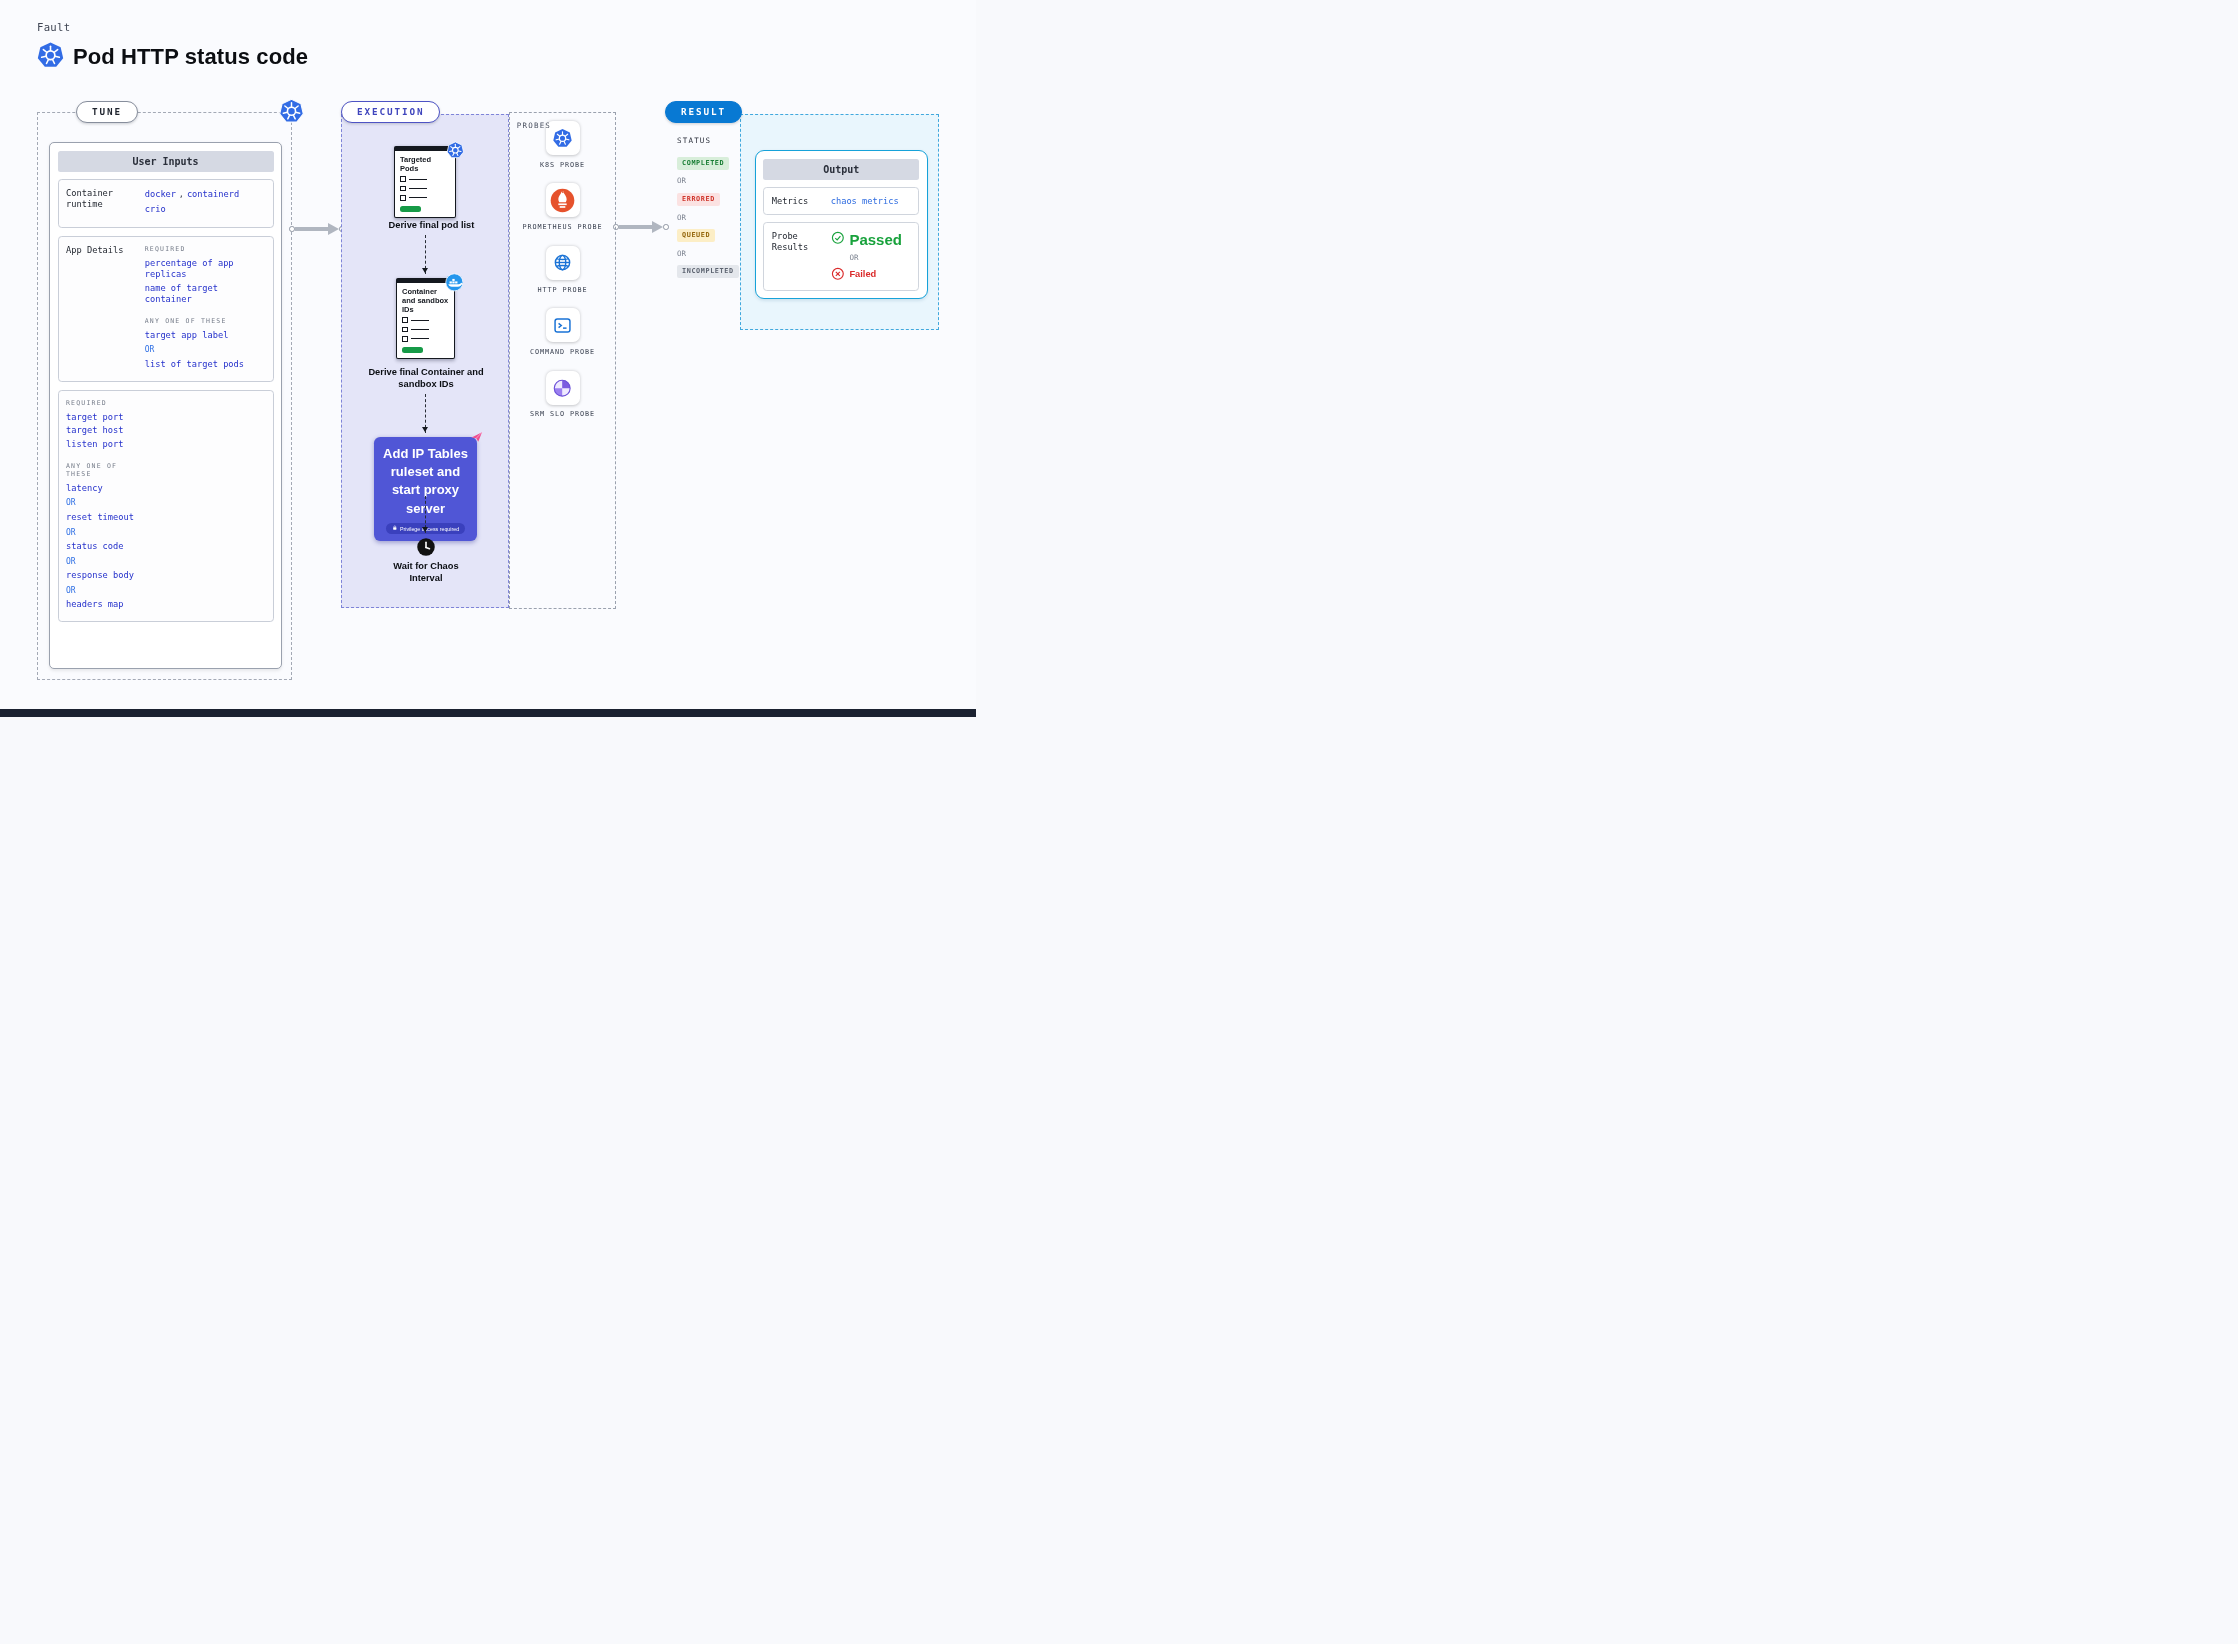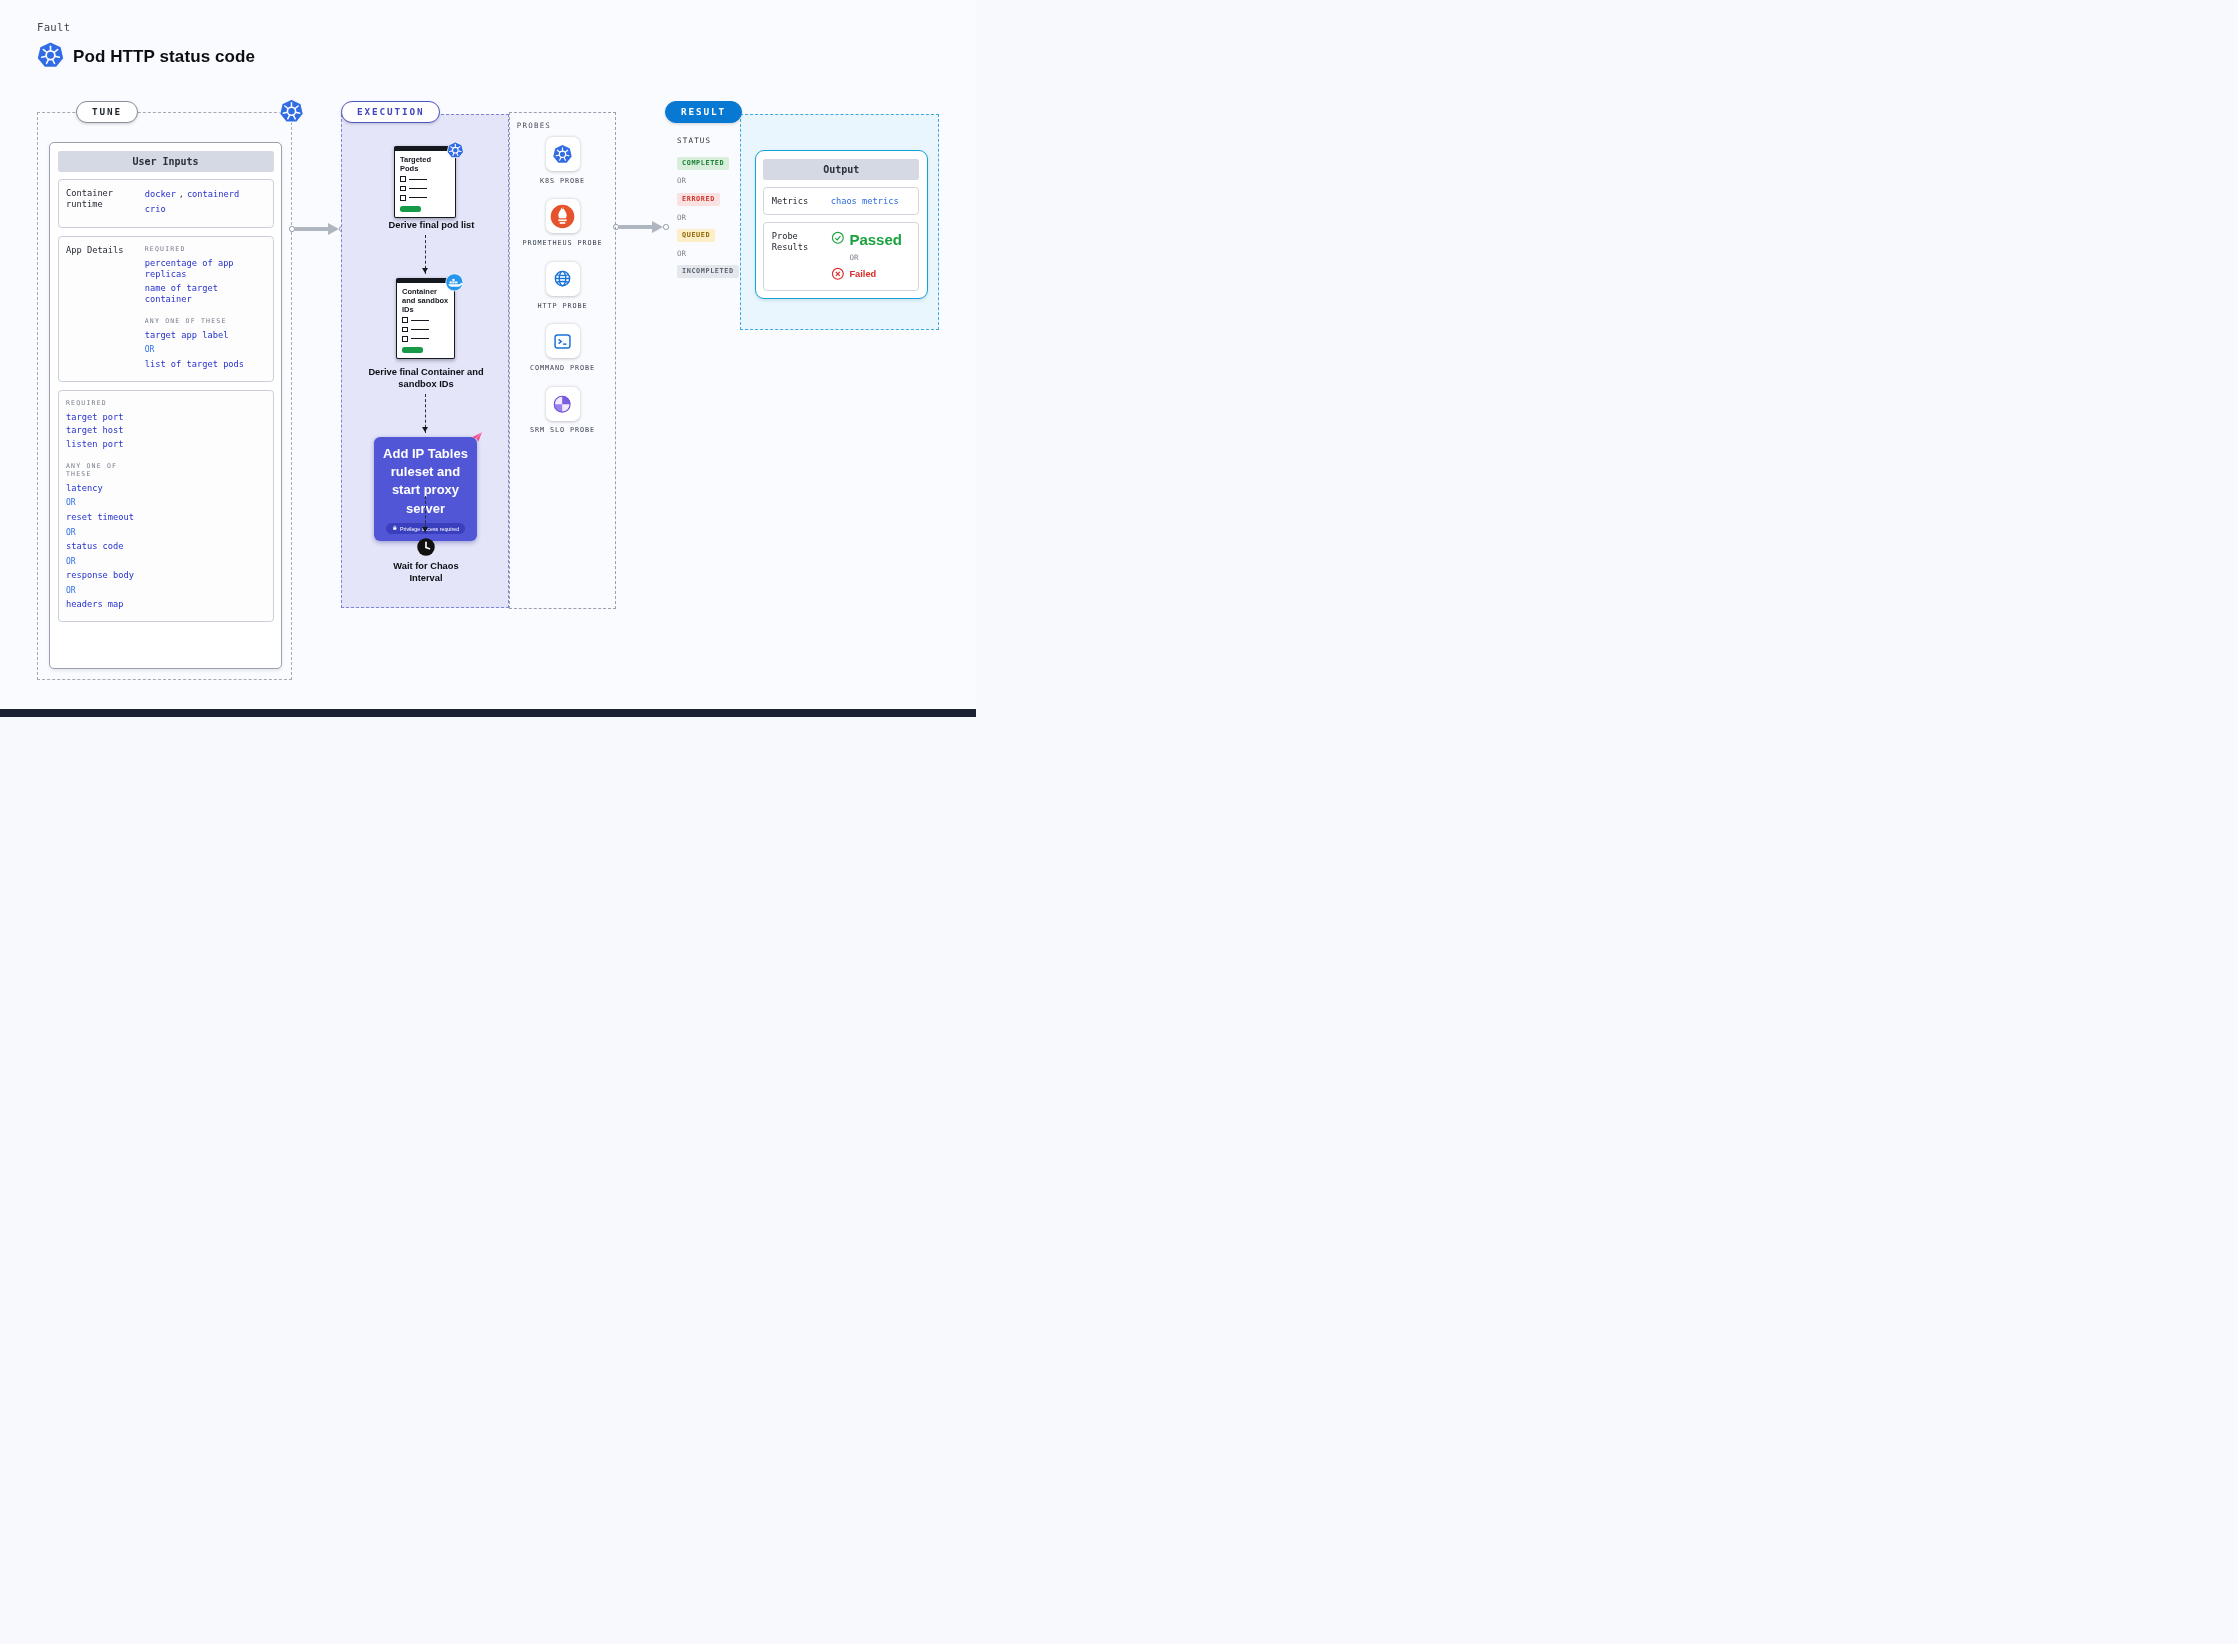--- a/index.html
+++ b/index.html
@@ -2,21 +2,21 @@
 <html style="font-size:10px"><head>
 <meta charset="utf-8">
 <style>
   * { box-sizing: border-box; margin: 0; padding: 0; }
   body { background:#f8f9fc; font-family:"Liberation Sans", sans-serif; }
   .page { position:relative; width:976px; height:717px; background:#fafbfe; overflow:hidden; }
 
   
   .eyebrow { position:absolute; left:37px; top:21px; font-family:"DejaVu Sans Mono",monospace; font-size:10.6px; color:#3f4553; letter-spacing:0.3px; }
   .title-row { position:absolute; left:36px; top:41px; display:flex; align-items:center; gap:8px; }
-  .title-row h1 { font-size:17px; font-weight:bold; color:#0c0e12; letter-spacing:0.1px; }
+  .title-row h1 { font-size:22px; font-weight:bold; color:#0c0e12; letter-spacing:0.1px; }
   .icon-k8s { display:inline-block; }
 
   
   .pill { position:absolute; z-index:5; font-family:"DejaVu Sans Mono",monospace; font-weight:bold; font-size:9.3px; letter-spacing:1.9px; border-radius:12.5px; padding:4.4px 15px; box-shadow:0 1.2px 2.5px rgba(20,25,40,.18); }
   .pill.tune { left:36px; top:101px; background:#fff; border:1.2px solid #878e9c; color:#1f242e;margin-left:40px; }
   .pill.exec { left:341px; top:101px; background:#fff; border:1.2px solid #4d53c4; color:#3f45bd; }
   .pill.result { left:665px; top:101px; background:#0879d3; border:1.2px solid #0879d3; color:#fff; }
 
   
   .tune-box { position:absolute; left:37px; top:112px; width:255px; height:568px; border:1.2px dashed #a3a9b5; }
@@ -36,21 +36,21 @@
   
   .flow-arrow { position:absolute; display:flex; align-items:center; width:56px; height:13.7px; }
   .flow-arrow .dot { width:5.6px; height:5.6px; background:#fff; border:1.2px solid #8f96a3; border-radius:50%; flex:0 0 auto; }
   .flow-arrow .shaft { flex:1; height:4.4px; background:#b0b6c0; }
   .flow-arrow .head { width:0; height:0; border-top:6.8px solid transparent; border-bottom:6.8px solid transparent; border-left:11.2px solid #b0b6c0; flex:0 0 auto; }
   .fa1 { left:289px; top:222px; }
   .fa2 { left:613px; top:220px; }
 
   
   .exec-box { position:absolute; left:341px; top:114px; width:168px; height:494px; background:#e4e5f8; border:1.2px dashed #7e84d8; }
-  .probes-box { position:absolute; left:509px; top:112px; width:107px; height:497px; border:1.2px dashed #9aa1ae; padding-top:24px; }
+  .probes-box { position:absolute; left:509px; top:112px; width:107px; height:497px; border:1.2px dashed #9aa1ae; padding-top:8px; }
   .probes-label { position:absolute; left:6.8px; top:8px; font-family:"DejaVu Sans Mono",monospace; font-size:7.5px; color:#4a5160; letter-spacing:1.2px; }
   .probe { display:flex; flex-direction:column; align-items:center; margin-bottom:13.7px; }
   .probe-card { width:34px; height:34px; background:#fff; border-radius:6.8px; box-shadow:0 0.6px 3.1px rgba(0,0,0,.22); display:flex; align-items:center; justify-content:center; }
   .probe-cap { margin-top:5.6px; font-family:"DejaVu Sans Mono",monospace; font-size:6.8px; color:#3c4352; letter-spacing:0.9px; text-align:center; line-height:1.35; }
 
   .doc { position:absolute; background:#fff; border:1.6px solid #14181f; border-top-width:5px; border-radius:1.9px; padding:3.7px 5px 5.6px; box-shadow:0 1.2px 3.7px rgba(10,12,40,.3); }
   .doc1 { left:52px; top:31px; width:62px; }
   .doc2 { left:54px; top:163px; width:59px; }
   .doc-title { font-weight:bold; font-size:7.5px; color:#14181f; line-height:1.2; margin-bottom:3.7px; }
   .doc-row { display:flex; align-items:center; gap:3.7px; margin:3.7px 0; }

